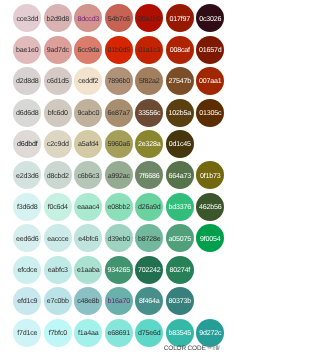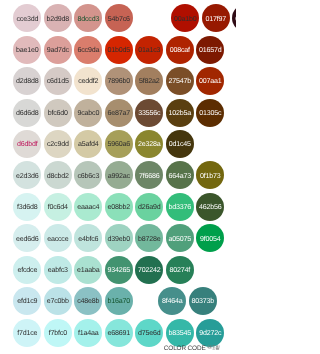--- a/index.html
+++ b/index.html
@@ -76,27 +76,27 @@
 
 <div class="palette">
  <div class="grid">
   <div class="row">
    <div class="swatch" style="background: rgb(227, 204, 210); color: rgb(46, 46, 46);">
           <span class="code">cce3dd</span>
         </div>
    <div class="swatch" style="background: rgb(217, 178, 179); color: rgb(46, 46, 46);">
           <span class="code">b2d9d8</span>
         </div>
-   <div class="swatch" style="background: rgb(211, 148, 141); color: #14532d;">
+   <div class="swatch" style="background: rgb(211, 148, 141); color: #701a75;">
           <span class="code">8dccd3</span>
         </div>
    <div class="swatch" style="background: rgb(198, 99, 84); color: rgb(46, 46, 46);">
           <span class="code">54b7c6</span>
         </div>
-   <div class="swatch" style="background: rgb(176, 15, 0); color: rgb(46, 46, 46); margin-left: 36px;">
+   <div class="swatch" style="background: rgb(176, 15, 0); color: rgb(46, 46, 46);">
           <span class="code">00a1b0</span>
         </div>
    <div class="swatch" style="background: rgb(151, 25, 1); color: rgb(255, 255, 255);">
           <span class="code">017f97</span>
         </div>
    <div class="swatch" style="background: rgb(48, 12, 22); color: rgb(255, 255, 255);">
           <span class="code">0c3026</span>
         </div>
   </div>
   <div class="row">
@@ -162,21 +162,21 @@
           <span class="code">33556c</span>
         </div>
    <div class="swatch" style="background: rgb(90, 63, 16); color: rgb(255, 255, 255);">
           <span class="code">102b5a</span>
         </div>
    <div class="swatch" style="background: rgb(92, 45, 1); color: rgb(255, 255, 255);">
           <span class="code">01305c</span>
         </div>
   </div>
   <div class="row">
-   <div class="swatch" style="background: rgb(223, 218, 214); color: #be185d;">
+   <div class="swatch" style="background: rgb(223, 218, 214); color: #0f172a;">
           <span class="code">d6dbdf</span>
         </div>
    <div class="swatch" style="background: rgb(221, 214, 194); color: rgb(46, 46, 46);">
           <span class="code">c2c9dd</span>
         </div>
    <div class="swatch" style="background: rgb(212, 202, 165); color: rgb(46, 46, 46);">
           <span class="code">a5afd4</span>
         </div>
    <div class="swatch" style="background: rgb(166, 159, 89); color: rgb(46, 46, 46);">
           <span class="code">5960a6</span>
@@ -280,24 +280,24 @@
   <div class="row">
    <div class="swatch" style="background: rgb(201, 231, 239); color: rgb(46, 46, 46);">
           <span class="code">efd1c9</span>
         </div>
    <div class="swatch" style="background: rgb(187, 226, 231); color: rgb(46, 46, 46);">
           <span class="code">e7c0bb</span>
         </div>
    <div class="swatch" style="background: rgb(139, 193, 196); color: rgb(46, 46, 46);">
           <span class="code">c48e8b</span>
         </div>
-   <div class="swatch" style="background: rgb(106, 177, 171); color: #14532d;">
+   <div class="swatch" style="background: rgb(106, 177, 171); color: #701a75;">
           <span class="code">b16a70</span>
         </div>
-   <div class="swatch" style="background: rgb(70, 143, 139); color: rgb(255, 255, 255); margin-left: 23px;">
+   <div class="swatch" style="background: rgb(70, 143, 139); color: rgb(255, 255, 255);">
           <span class="code">8f464a</span>
         </div>
    <div class="swatch" style="background: rgb(55, 128, 124); color: rgb(255, 255, 255);">
           <span class="code">80373b</span>
         </div>
   </div>
   <div class="row">
    <div class="swatch" style="background: rgb(206, 244, 247); color: rgb(46, 46, 46);">
           <span class="code">f7d1ce</span>
         </div>

